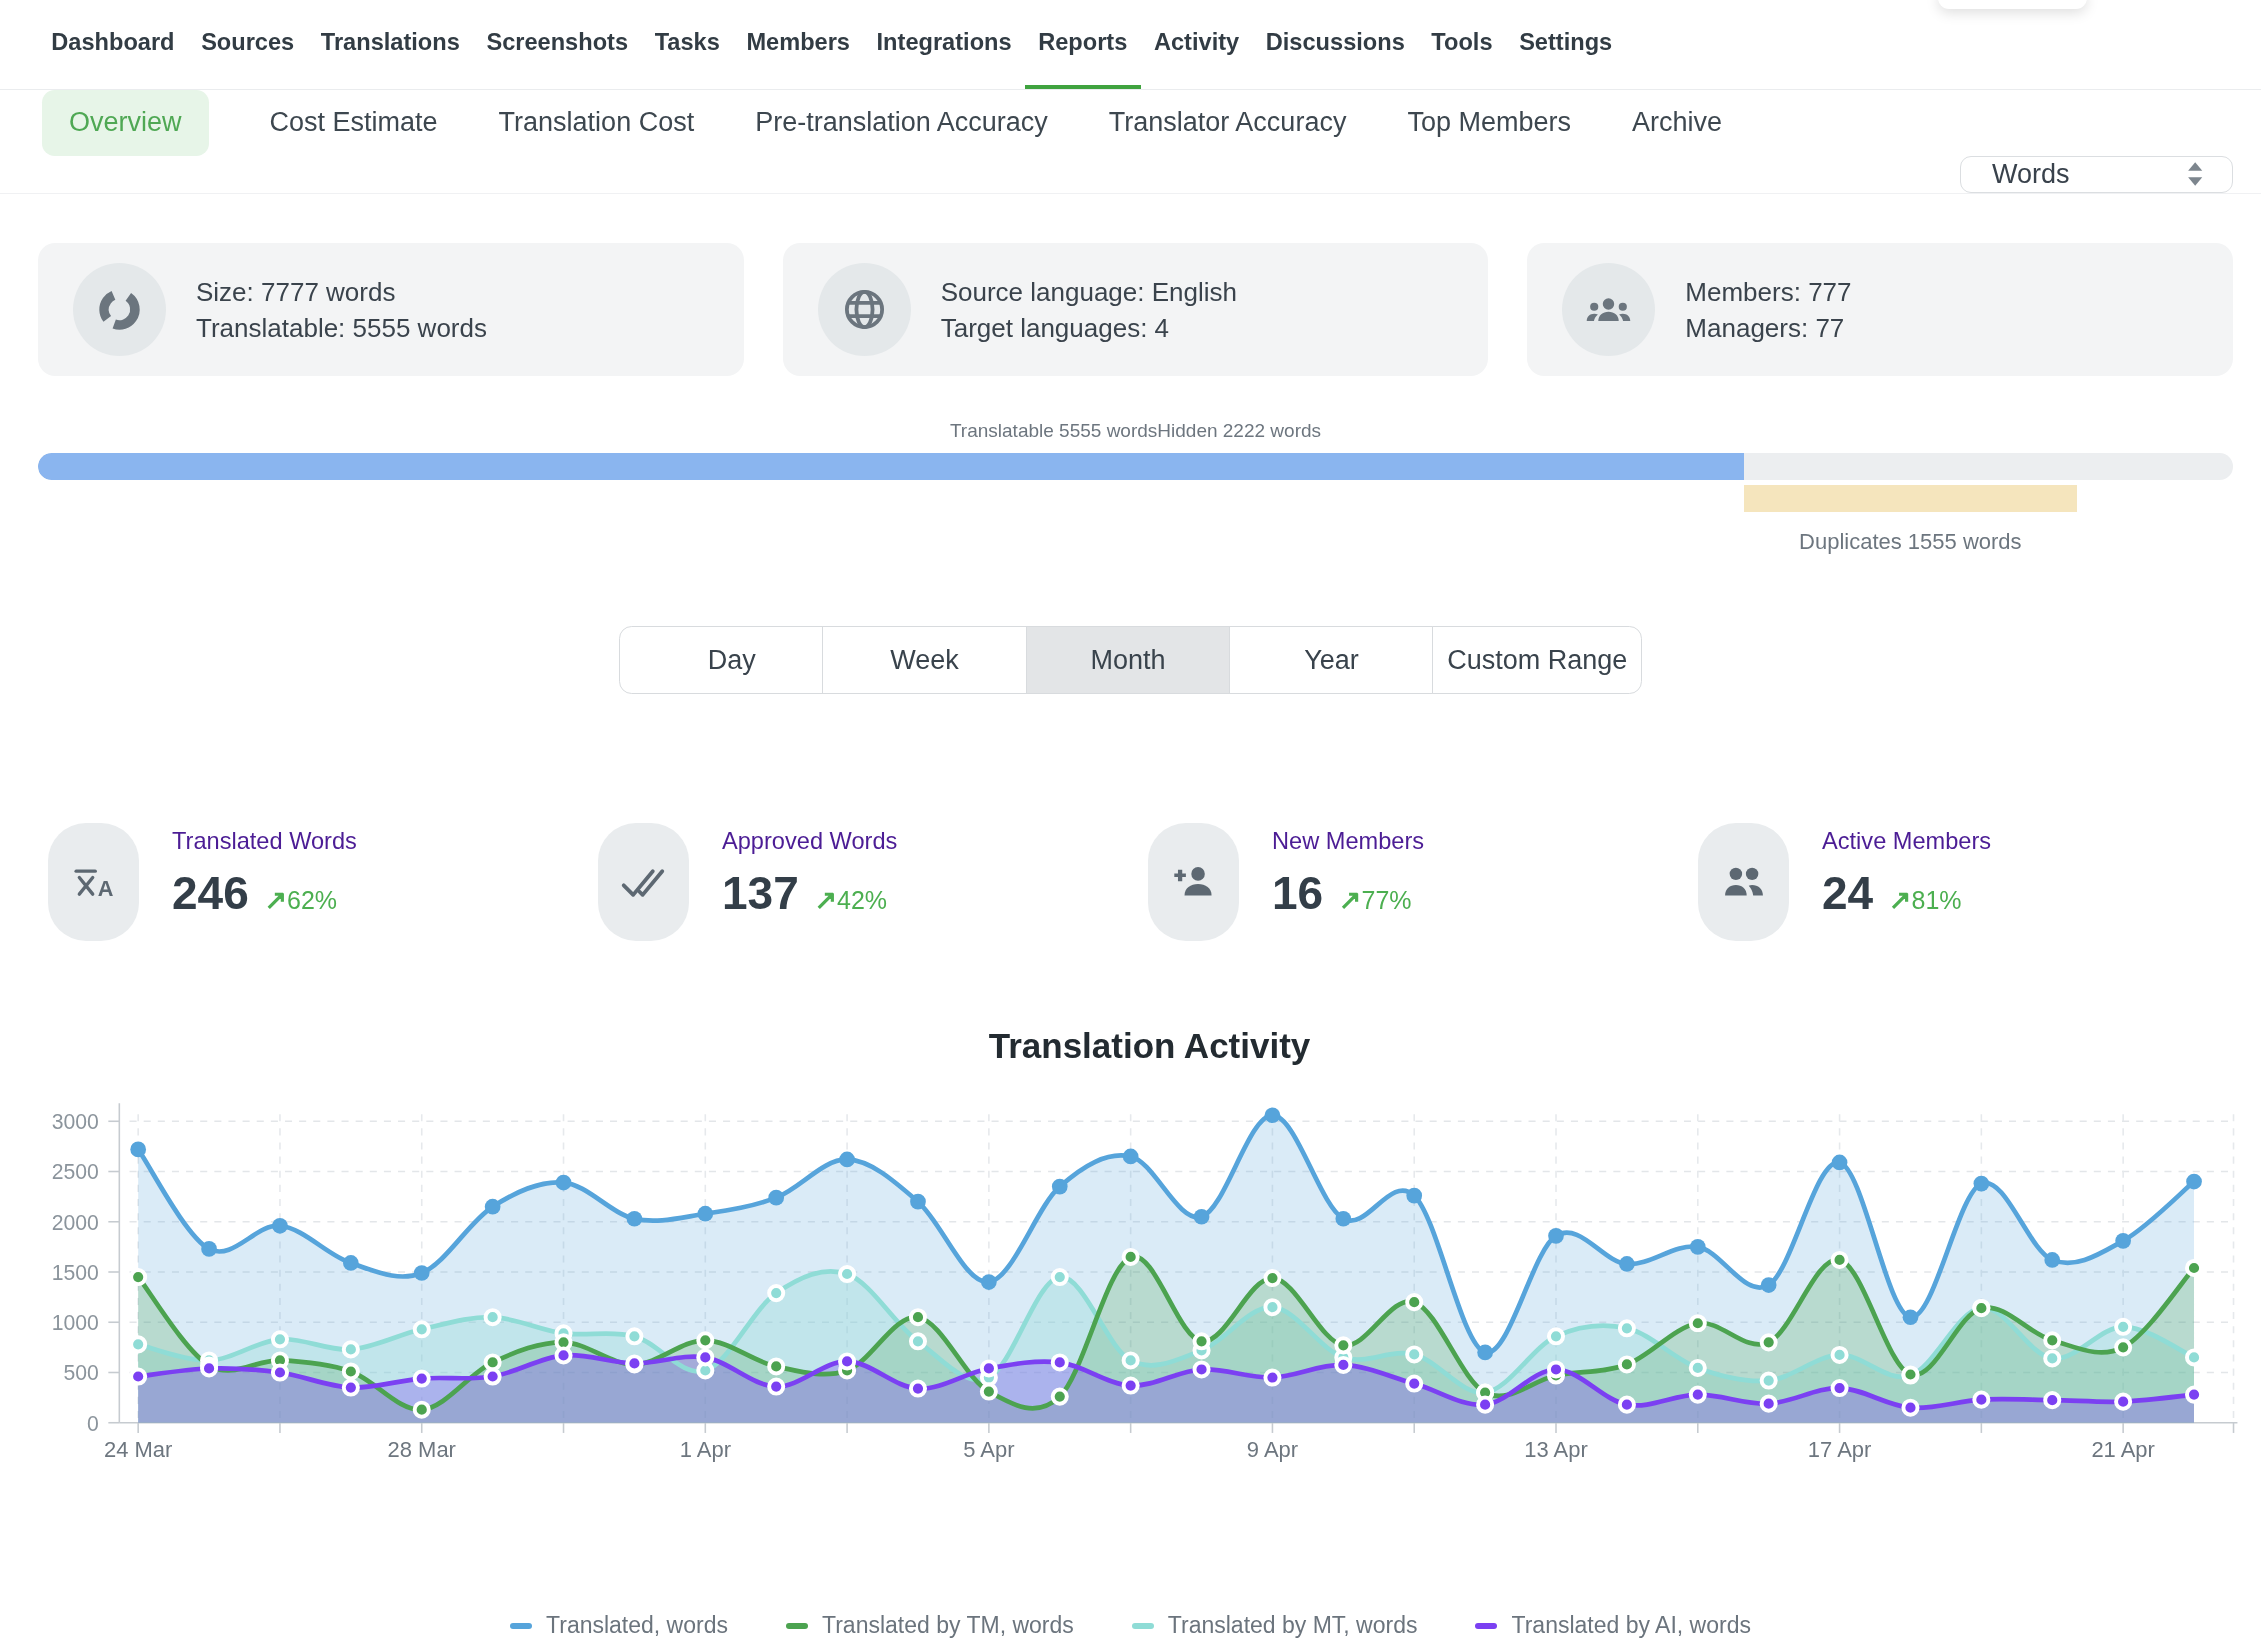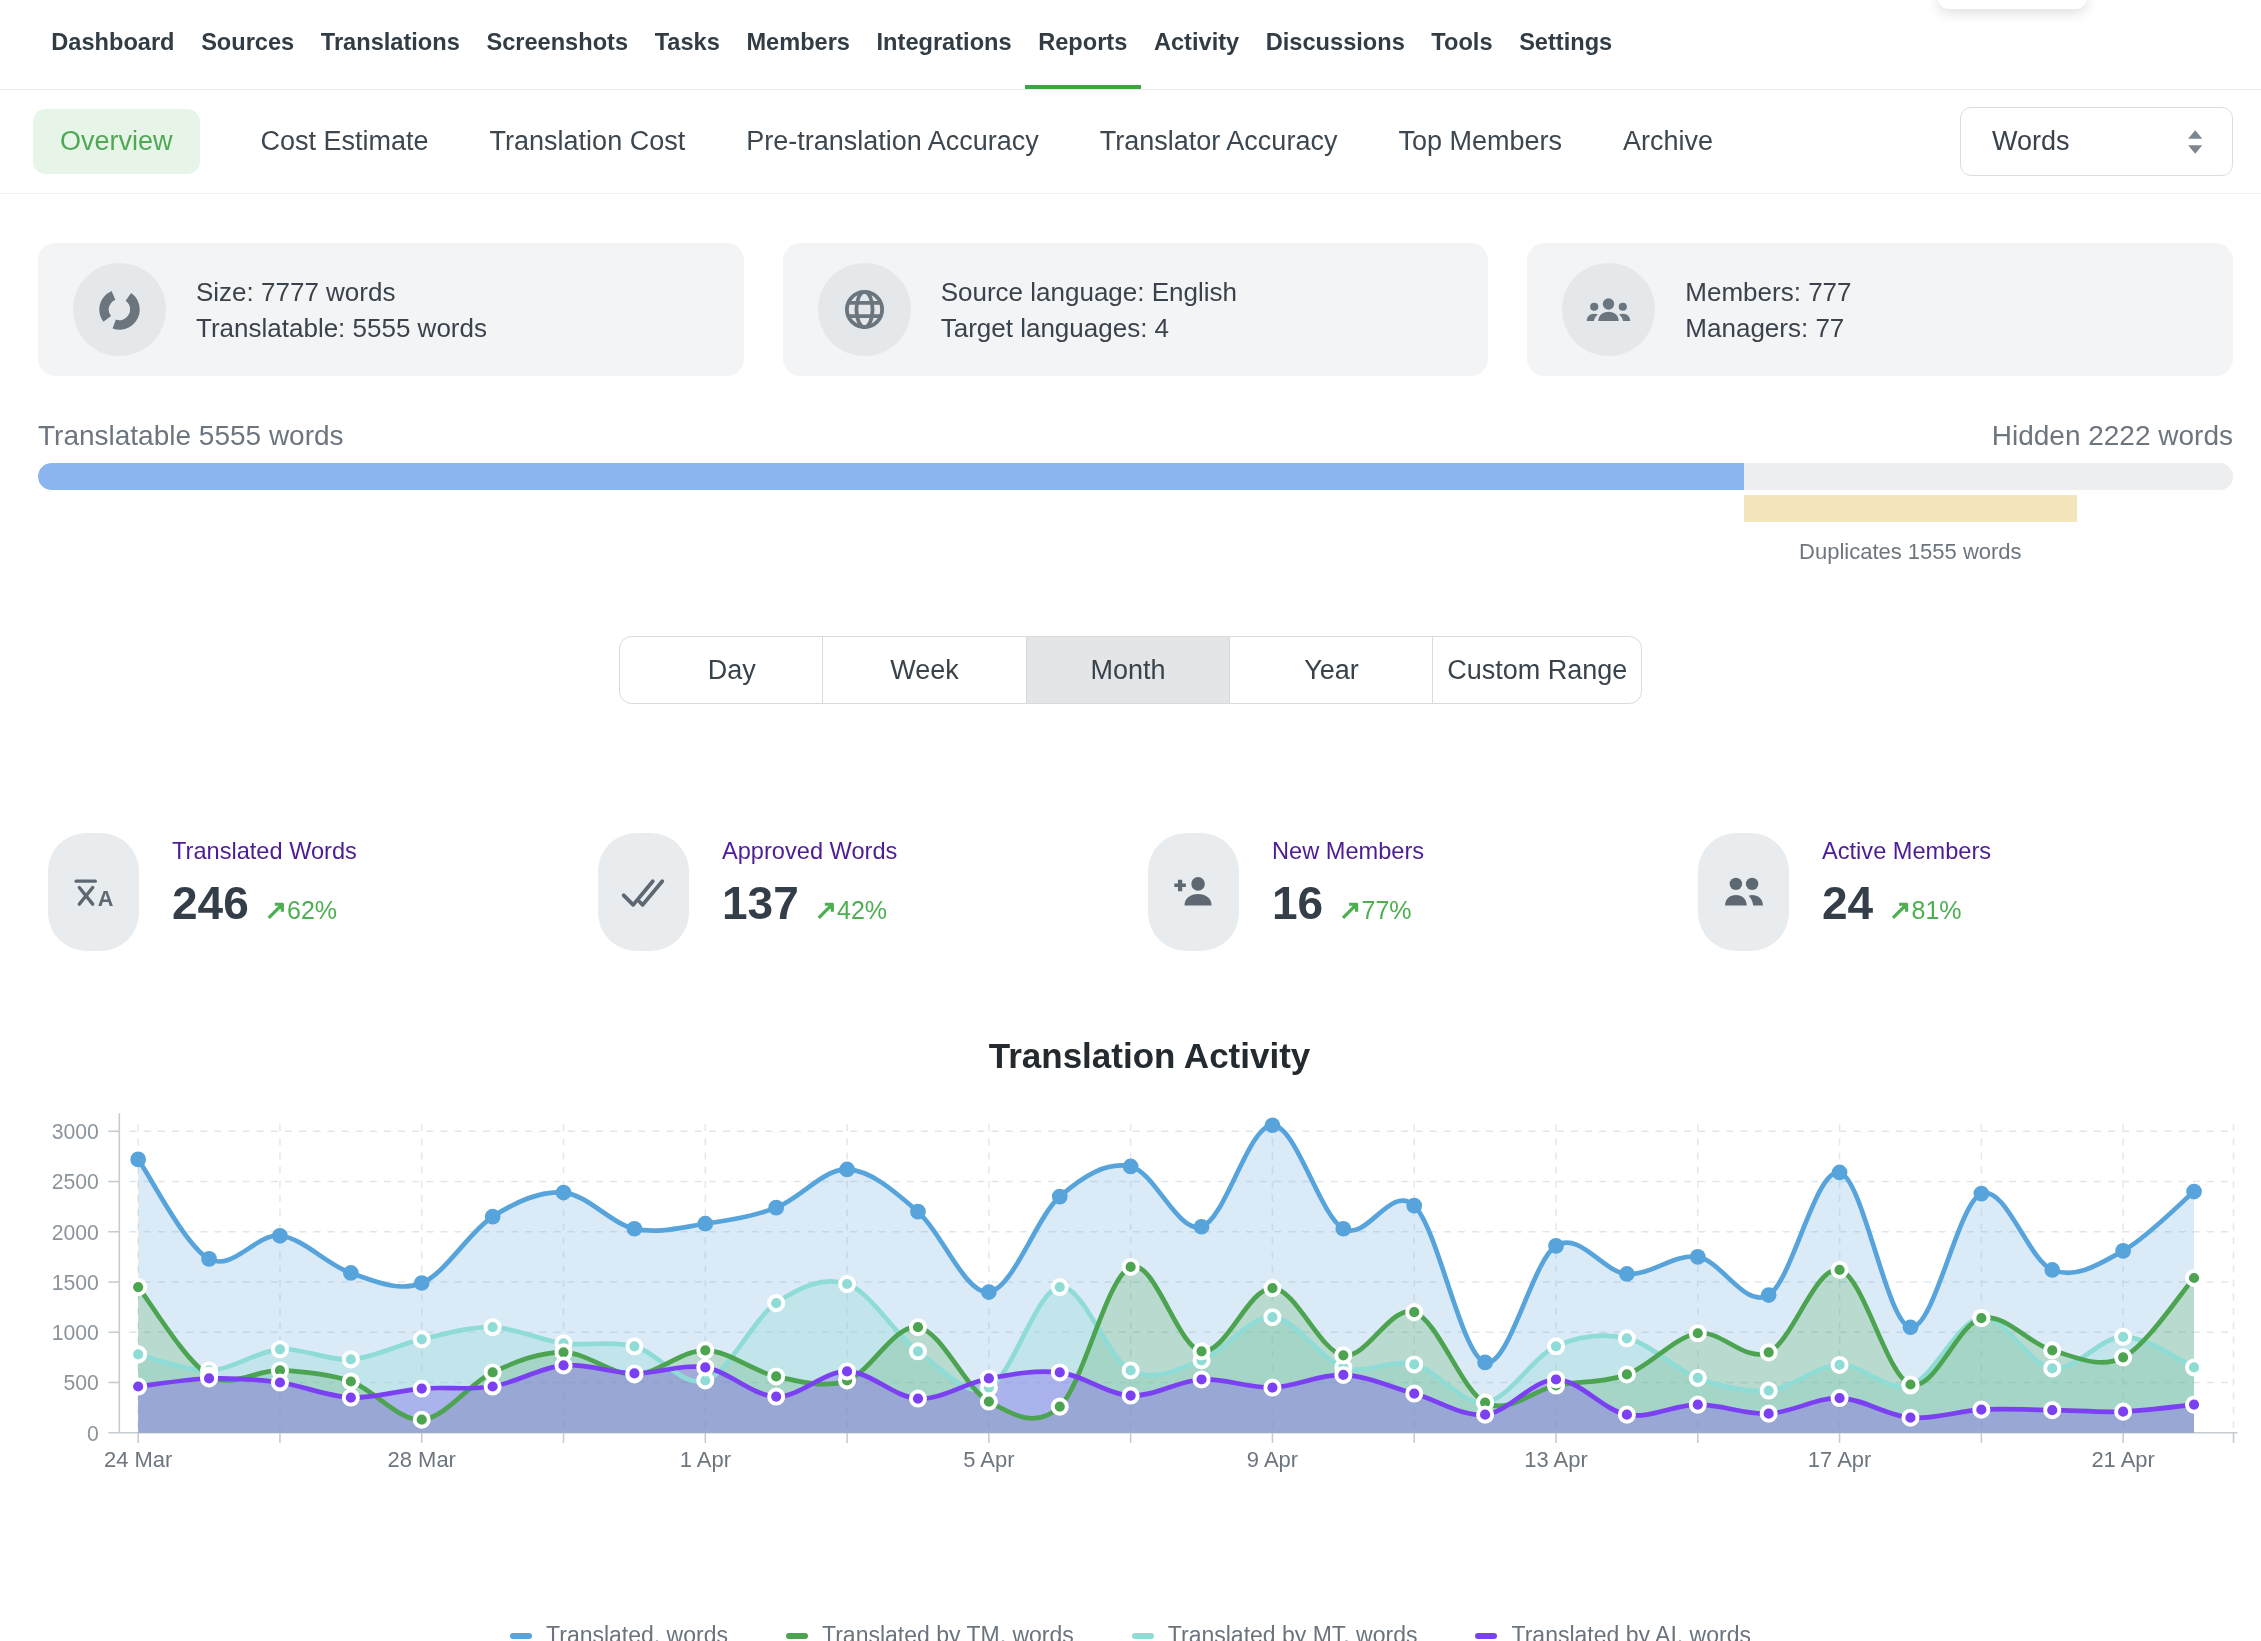--- a/index.html
+++ b/index.html
@@ -10,40 +10,40 @@
   .topnav { height:90px; border-bottom:1.6px solid #eaecee; display:flex; align-items:stretch;
     padding-left:38px; position:relative; }
   .topnav ul { list-style:none; display:flex; }
   .topnav li { display:flex; align-items:center; padding:0 13.3px; font-size:23.6px; font-weight:700;
     color:#323c44; cursor:pointer; border-bottom:4.7px solid transparent; }
   .topnav li.active { border-bottom-color:#3fa33f; }
   .float-remnant { position:absolute; top:-12.6px; left:1938px; width:149px; height:22px;
     background:#fff; border-radius:11px; box-shadow:0 3.9px 12.6px rgba(0,0,0,.13); }
 
   
-  .subnav { height:104px; display:flex; align-items:center; padding:0 28px 0 33px;
-    border-bottom:0.8px solid #f0f1f3; }
+  .subnav { height:104px; display:flex; padding:0 28px 0 42px;
+    border-bottom:0.8px solid #f0f1f3;flex-direction:column; }
   .subnav .items { display:flex; align-items:center; gap:61px; }
   .subnav .item { font-size:27px; color:#3d474f; cursor:pointer; white-space:nowrap; }
   .subnav .item.pill { background:#e7f5e8; color:#4fa854; padding:17.3px 27px; border-radius:12.6px; }
   .unit-select { margin-left:auto; width:273px; height:69px; border:1.6px solid #dbdee1;
     border-radius:11px; display:flex; align-items:center; justify-content:space-between;
     padding:0 27px 0 31px; font-size:27px; color:#39424c; cursor:pointer; background:#fff; }
 
   
   .cards { display:flex; gap:39px; margin:49px 28px 0 38px; }
   .card { flex:1; height:133px; background:#f3f4f5; border-radius:17.3px; display:flex;
     align-items:center; padding:0 35px; }
   .card .cicon { width:93px; height:93px; border-radius:50%; background:#e4e8ea; flex:0 0 auto;
     display:flex; align-items:center; justify-content:center; margin-right:30px; }
   .card .lines { font-size:26px; color:#3a434c; line-height:36px; }
 
   
   .wordbar-wrap { margin:44px 28px 0 38px; position:relative; }
-  .wordbar-labels { display:flex; justify-content:space-between; font-size:28px; color:#6d767f; }
+  .wordbar-labels { display:flex; justify-content:center; font-size:19px; color:#6d767f; }
   .wordbar-track { margin-top:11px; height:27px; border-radius:13.3px; background:#eceef0; overflow:hidden; }
   .wordbar-fill { height:100%; border-radius:13.3px 0 0 13.3px; background:#8ab5ef; }
   .dup-bar { position:relative; height:27.5px; margin-top:4.7px; }
   .dup-fill { position:absolute; top:0; height:27.5px; background:#f5e5bd; }
   .dup-label { margin-top:17.3px; position:relative; height:25px; }
   .dup-label span { position:absolute; transform:translateX(-50%); font-size:22px; color:#6d767f; white-space:nowrap; }
 
   
   .range-tabs { margin-top:72px; display:flex; justify-content:center; }
   .range-tabs .tab { width:205px; height:68px; border:1.6px solid #d8dbde; margin-left:-1.6px;

